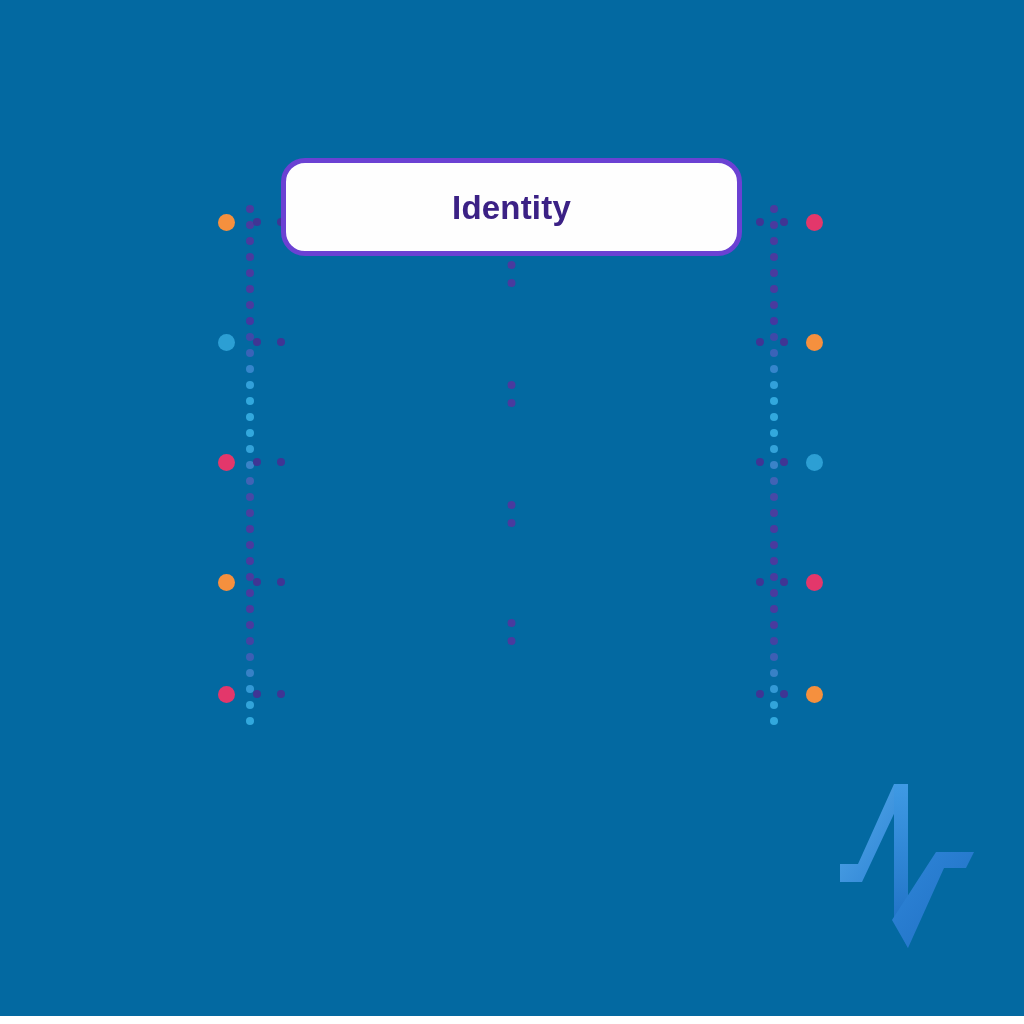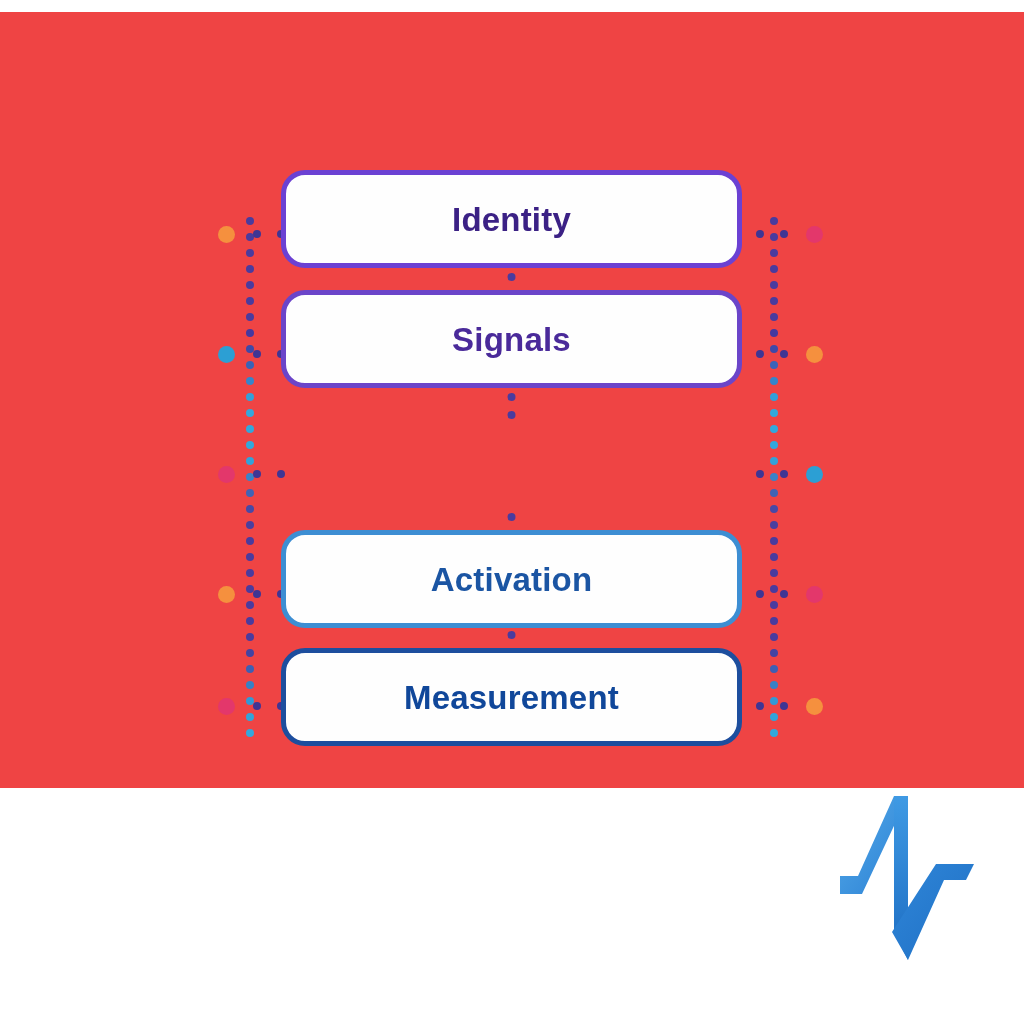--- a/index.html
+++ b/index.html
@@ -10,23 +10,22 @@
   body {
     width: 1024px;
     height: 1024px;
     font-family: "Liberation Sans", sans-serif;
     overflow: hidden;
   }
 
   #stage {
     position: relative;
     width: 1024px;
-    height: 776px;
-    background: #ef4444;
-    margin-top: 12px;
+    height: 1016px;
+    background: #0369a1;
   }
 
   
   .stack {
     position: absolute;
     left: 281px;
     top: 158px;
     width: 461px;
     height: 574px;
   }
@@ -293,47 +292,38 @@
 
     <div class="node n0" style="border-color: rgb(107, 65, 211);">
       <span class="node-label" style="color: rgb(59, 33, 133);">Identity</span>
     </div>
 
     <div class="connector c0">
       <i style="background: rgb(74, 59, 158);"></i>
       <i style="background: rgb(74, 59, 158);"></i>
     </div>
 
-    <div class="node n1" style="border-color: rgb(107, 69, 201);">
-      <span class="node-label" style="color: rgb(74, 42, 154);">Signals</span>
-    </div>
 
     <div class="connector c1">
       <i style="background: rgb(74, 59, 158);"></i>
       <i style="background: rgb(74, 59, 158);"></i>
     </div>
 
 
     <div class="connector c2">
       <i style="background: rgb(74, 59, 158);"></i>
       <i style="background: rgb(74, 59, 158);"></i>
     </div>
 
-    <div class="node n3" style="border-color: rgb(61, 142, 211);">
-      <span class="node-label" style="color: rgb(27, 85, 163);">Activation</span>
-    </div>
 
     <div class="connector c3">
       <i style="background: rgb(74, 59, 158);"></i>
       <i style="background: rgb(74, 59, 158);"></i>
     </div>
 
-    <div class="node n4" style="border-color: rgb(29, 78, 158);">
-      <span class="node-label" style="color: rgb(16, 71, 154);">Measurement</span>
-    </div>
 
   </div>
 
   <div class="logo">
     <svg viewBox="0 0 140 170" width="140" height="170" aria-hidden="true">
       <defs>
         <linearGradient id="lgA" x1="0" y1="0" x2="1" y2="1">
           <stop offset="0%" stop-color="#55abea"></stop>
           <stop offset="100%" stop-color="#2a7fd3"></stop>
         </linearGradient>

